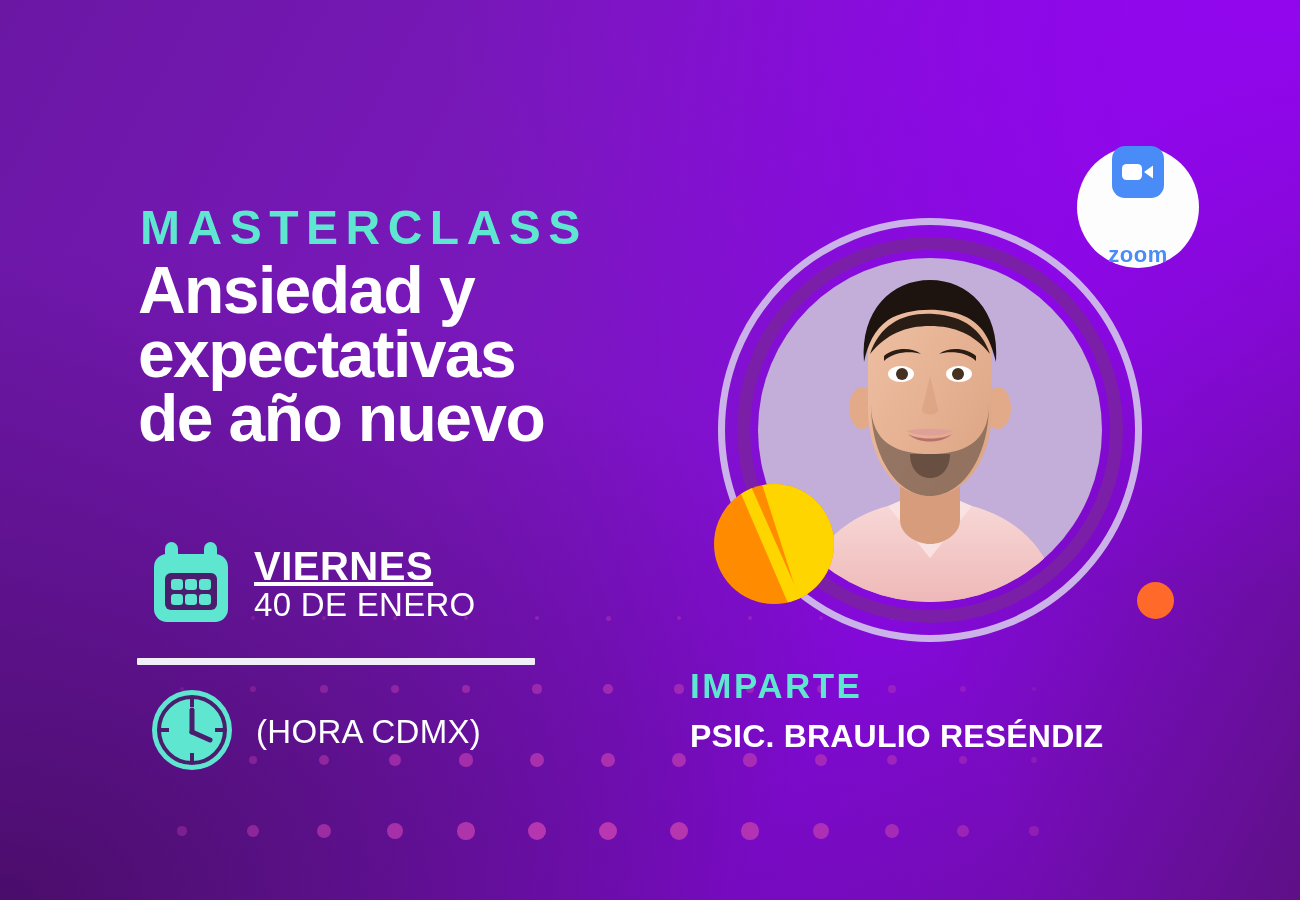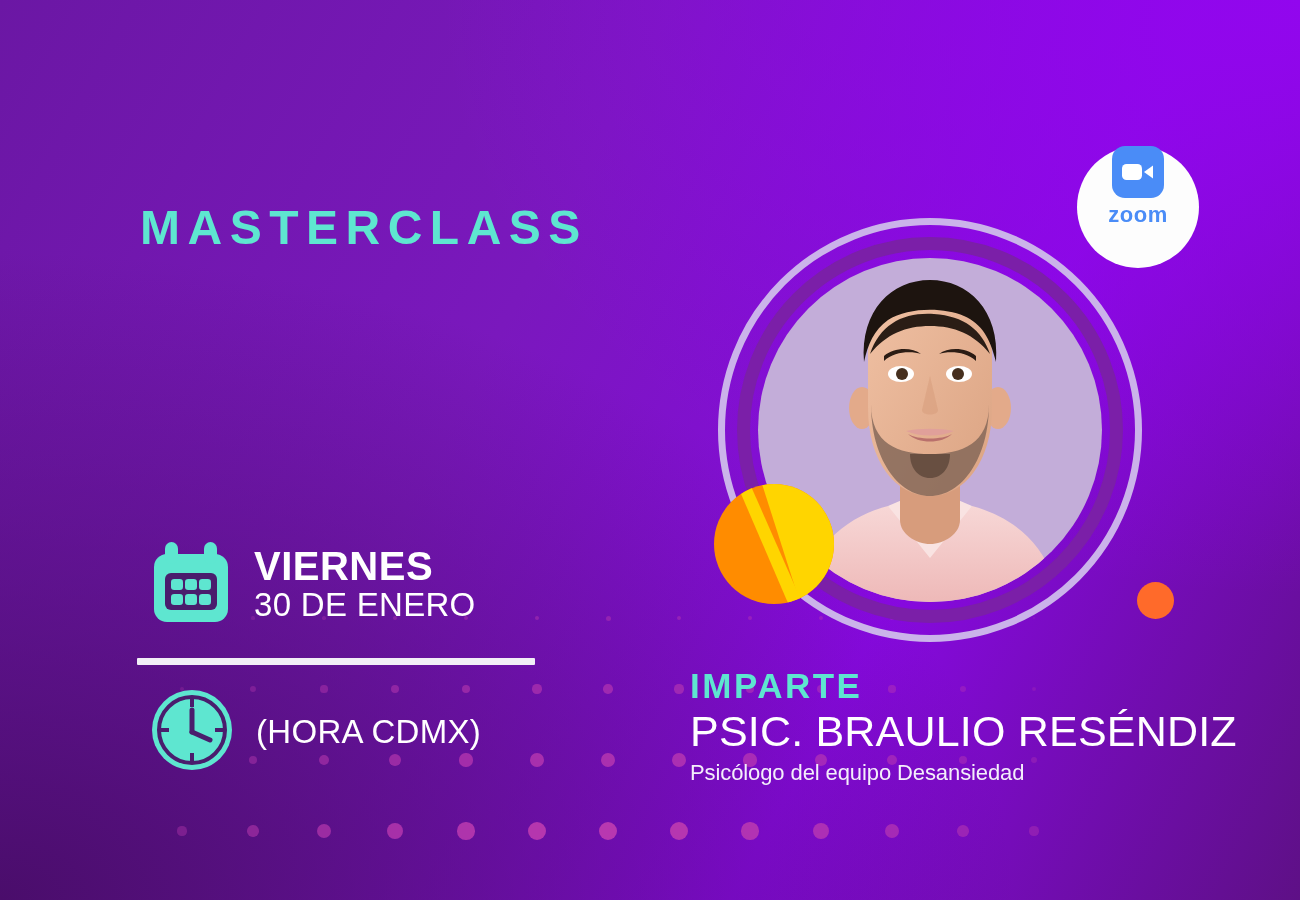--- a/index.html
+++ b/index.html
@@ -81,21 +81,21 @@
     width:37px; height:37px; border-radius:50%;
     background:#ff6a2a;
   }
 
   
   #zoom-badge {
     position:absolute; left:1077px; top:146px;
     width:122px; height:122px; border-radius:50%;
     background:#fdfdfd;
     display:flex; flex-direction:column;
-    align-items:center; justify-content:flex-start;
+    align-items:center; justify-content:space-between;
   }
   #zoom-cam {
     width:52px; height:52px; border-radius:13px;
     background:#4a8cf7;
     display:flex; align-items:center; justify-content:center;
   }
   #zoom-word {
     margin-top:4px;
     font-size:22px; font-weight:700; letter-spacing:0.5px;
     color:#4a8cf7;
@@ -122,39 +122,39 @@
   
   #date-row {
     position:absolute; left:150px; top:540px;
     display:flex; align-items:center; gap:22px;
   }
   #time-row {
     position:absolute; left:150px; top:688px;
     display:flex; align-items:center; gap:22px;
   }
   .info-text { color:#ffffff; }
-  .info-big { font-size:40px; font-weight:700; letter-spacing:0.5px; line-height:1.0; }
+  .info-big { font-size:40px; font-weight:700; letter-spacing:0.5px; line-height:1.0;text-decoration:underline; }
   .info-small { font-size:33px; font-weight:400; letter-spacing:0.3px; line-height:1.15; }
   #divider {
     position:absolute; left:137px; top:658px;
     width:398px; height:7px; background:#f2eef7; border-radius:1px;
   }
 
   
   #presenter {
     position:absolute; left:690px; top:666px;
     width:500px; text-align:left;
   }
   #imparte {
     font-size:35px; font-weight:700; color:#5ee6d0;
     letter-spacing:2.5px;
   }
   #presenter-name {
-    margin-top:1px;
-    font-size:43px; font-weight:400; color:#ffffff;
+    margin-top:12px;
+    font-size:32px; font-weight:700; color:#ffffff;
     letter-spacing:0.2px; white-space:nowrap;
   }
   #presenter-role {
     margin-top:4px;
     font-size:22px; font-weight:400; color:#f4eefb;
     letter-spacing:-0.1px;
   }
 </style>
 </head>
 <body>
@@ -279,39 +279,44 @@
         <rect x="1" y="3" width="20" height="16" rx="4.5" fill="#ffffff"></rect>
         <path d="M23 11 L32 4.5 L32 17.5 Z" fill="#ffffff"></path>
       </svg>
     </div>
     <div id="zoom-word">zoom</div>
   </div>
 
 
   <div id="masterclass">MASTERCLASS</div>
 
+  <div id="headline">
+    <span class="hl-line">Ansiedad y</span>
+    <span class="hl-line">expectativas</span>
+    <span class="hl-line">de año nuevo</span>
+  </div>
 
   <div id="date-row">
     <span>
       <svg width="82" height="86" viewBox="0 0 82 86" aria-hidden="true">
         <rect x="4" y="14" width="74" height="68" rx="13" fill="#5ee6d0"></rect>
         <rect x="15" y="2" width="13" height="22" rx="6.5" fill="#5ee6d0"></rect>
         <rect x="54" y="2" width="13" height="22" rx="6.5" fill="#5ee6d0"></rect>
         <rect x="15" y="33" width="52" height="37" rx="6" fill="#4a1d6d"></rect>
         <rect x="21" y="39" width="12" height="11" rx="3.2" fill="#5ee6d0"></rect>
         <rect x="35" y="39" width="12" height="11" rx="3.2" fill="#5ee6d0"></rect>
         <rect x="49" y="39" width="12" height="11" rx="3.2" fill="#5ee6d0"></rect>
         <rect x="21" y="54" width="12" height="11" rx="3.2" fill="#5ee6d0"></rect>
         <rect x="35" y="54" width="12" height="11" rx="3.2" fill="#5ee6d0"></rect>
         <rect x="49" y="54" width="12" height="11" rx="3.2" fill="#5ee6d0"></rect>
       </svg>
     </span>
     <span class="info-text">
       <span class="info-big" style="display:block;">VIERNES</span>
-      <span class="info-small" style="display:block;">30 DE ENERO</span>
+      <span class="info-small" style="display:block;">40 DE ENERO</span>
     </span>
   </div>
 
   <div id="divider"></div>
 
   <div id="time-row">
     <span>
       <svg width="84" height="84" viewBox="0 0 84 84" aria-hidden="true">
         <circle cx="42" cy="42" r="40" fill="#5ee6d0"></circle>
         <circle cx="42" cy="42" r="33" fill="none" stroke="#4a1d6d" stroke-width="4"></circle>
@@ -324,16 +329,15 @@
       </svg>
     </span>
     <span class="info-text">
       <span class="info-small" style="display:block;">(HORA CDMX)</span>
     </span>
   </div>
 
   <div id="presenter">
     <div id="imparte">IMPARTE</div>
     <div id="presenter-name">PSIC. BRAULIO RESÉNDIZ</div>
-    <div id="presenter-role">Psicólogo del equipo Desansiedad</div>
   </div>
 
 </div>
 
 </body></html>

